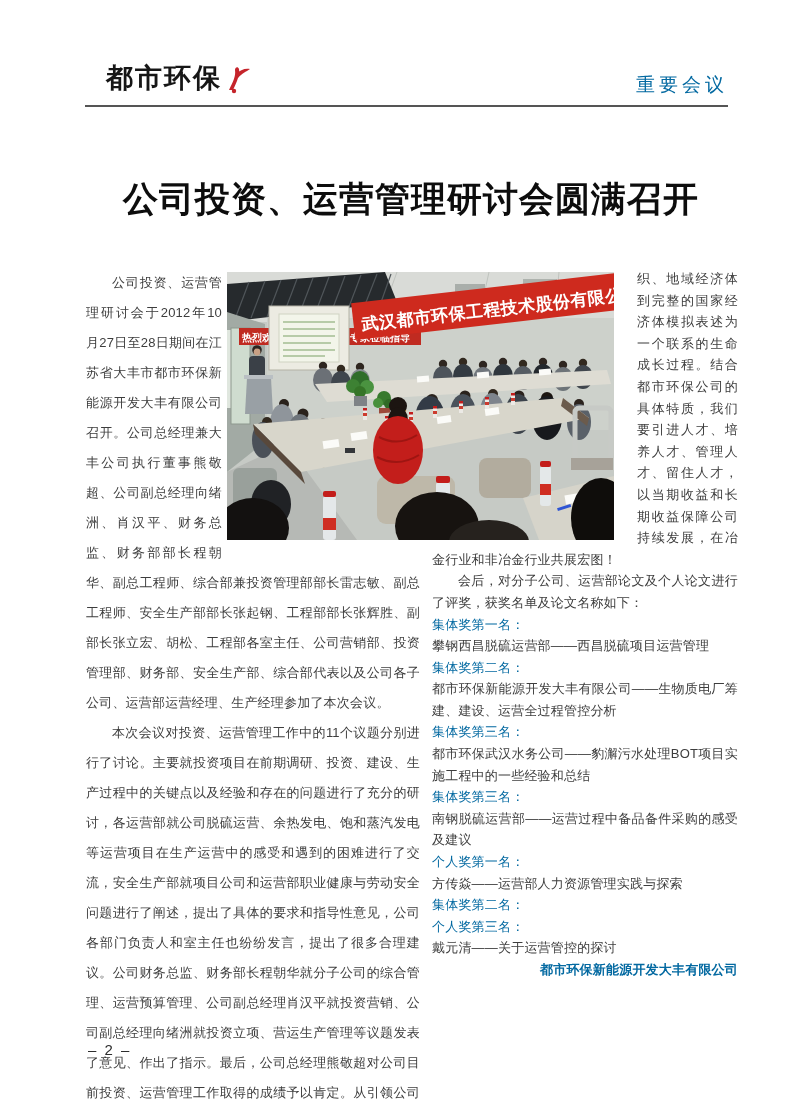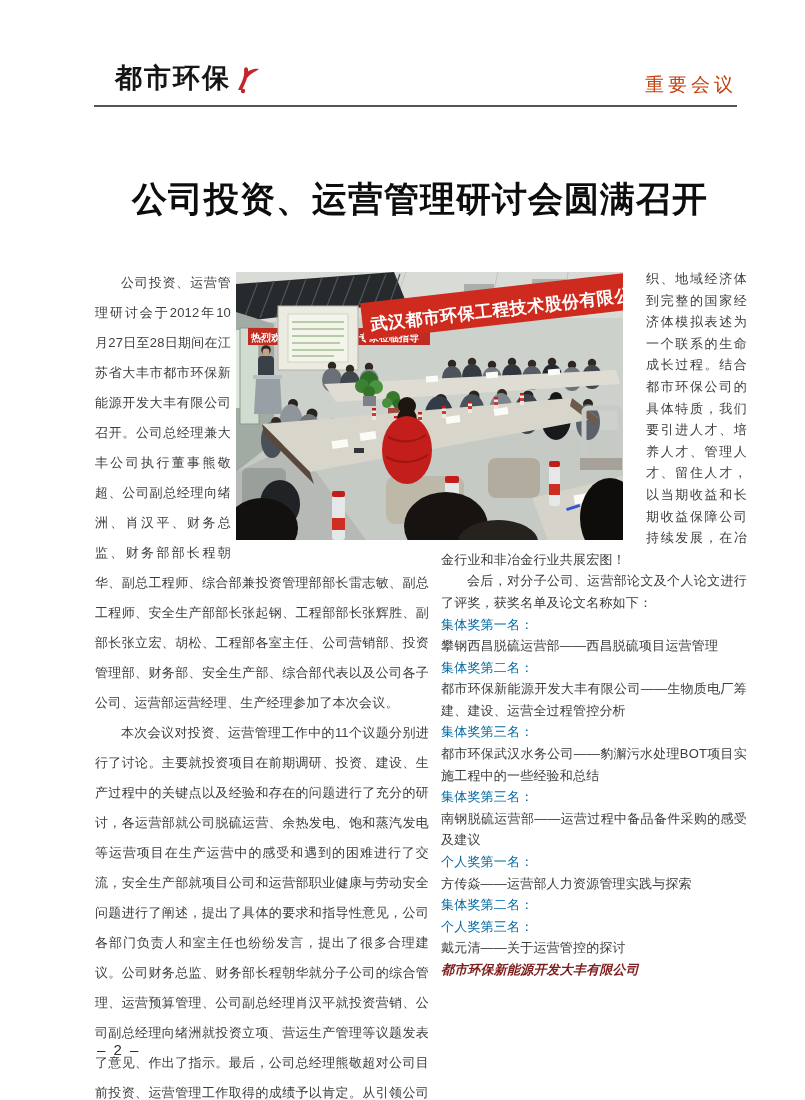--- a/index.html
+++ b/index.html
@@ -1,39 +1,39 @@
 <!DOCTYPE html>
 <html><head>
 <meta charset="utf-8">
 <style>
   html,body{margin:0;padding:0;background:#ffffff;}
   body{width:805px;height:1100px;position:relative;font-family:"Liberation Sans","DejaVu Sans",sans-serif;}
-  .page{position:absolute;inset:0;background:#fff;overflow:hidden;margin-left:9px;}
+  .page{position:absolute;inset:0;background:#fff;overflow:hidden;}
 
   
   .masthead{position:absolute;left:106px;top:64px;display:flex;align-items:flex-end;gap:4px;}
   .logo-text{font-size:27px;font-weight:900;color:#161616;letter-spacing:2px;line-height:1;}
   .logo-mark{width:26px;height:32px;margin-bottom:-4px;}
-  .section-label{position:absolute;top:72px;left:85px;width:643px;text-align:right;font-size:19px;color:#c2410c;letter-spacing:4px;}
+  .section-label{position:absolute;top:72px;left:85px;width:643px;text-align:right;font-size:19px;color:#0369a1;letter-spacing:4px;}
   .header-rule{position:absolute;left:85px;top:105px;width:643px;height:2px;background:#555;}
 
   
   .article-title{position:absolute;left:85px;top:176px;width:652px;text-align:center;
     font-family:"Liberation Serif","DejaVu Serif",serif;font-weight:bold;font-size:35px;color:#0d0d0d;letter-spacing:1px;}
 
   
   .col{position:absolute;top:268px;font-size:13px;line-height:30px;color:#3d3d3d;text-align:justify;letter-spacing:0.2px;}
   .col p{margin:0;}
   .col-left{left:86px;width:334px;}
   .col-right{left:432px;width:306px;line-height:21.6px;}
   .indent{text-indent:2em;}
   .spacer-right{float:right;width:198px;height:278px;}
   .spacer-left{float:left;width:205px;height:278px;}
   .award-heading{font-weight:normal;color:#0369a1;}
-  .signature{font-weight:bold;color:#7f1d1d;text-align:left;margin-top:2px;font-style:italic;}
+  .signature{font-weight:bold;color:#0369a1;text-align:right;margin-top:2px;}
 
   
   .photo{position:absolute;left:227px;top:272px;width:387px;height:268px;overflow:hidden;background:#4d7c0f;}
   .photo svg{display:block;}
 
   
   .page-number{position:absolute;left:88px;top:1041px;font-size:15px;color:#2d2d2d;letter-spacing:2px;}
 </style>
 </head>
 <body>

